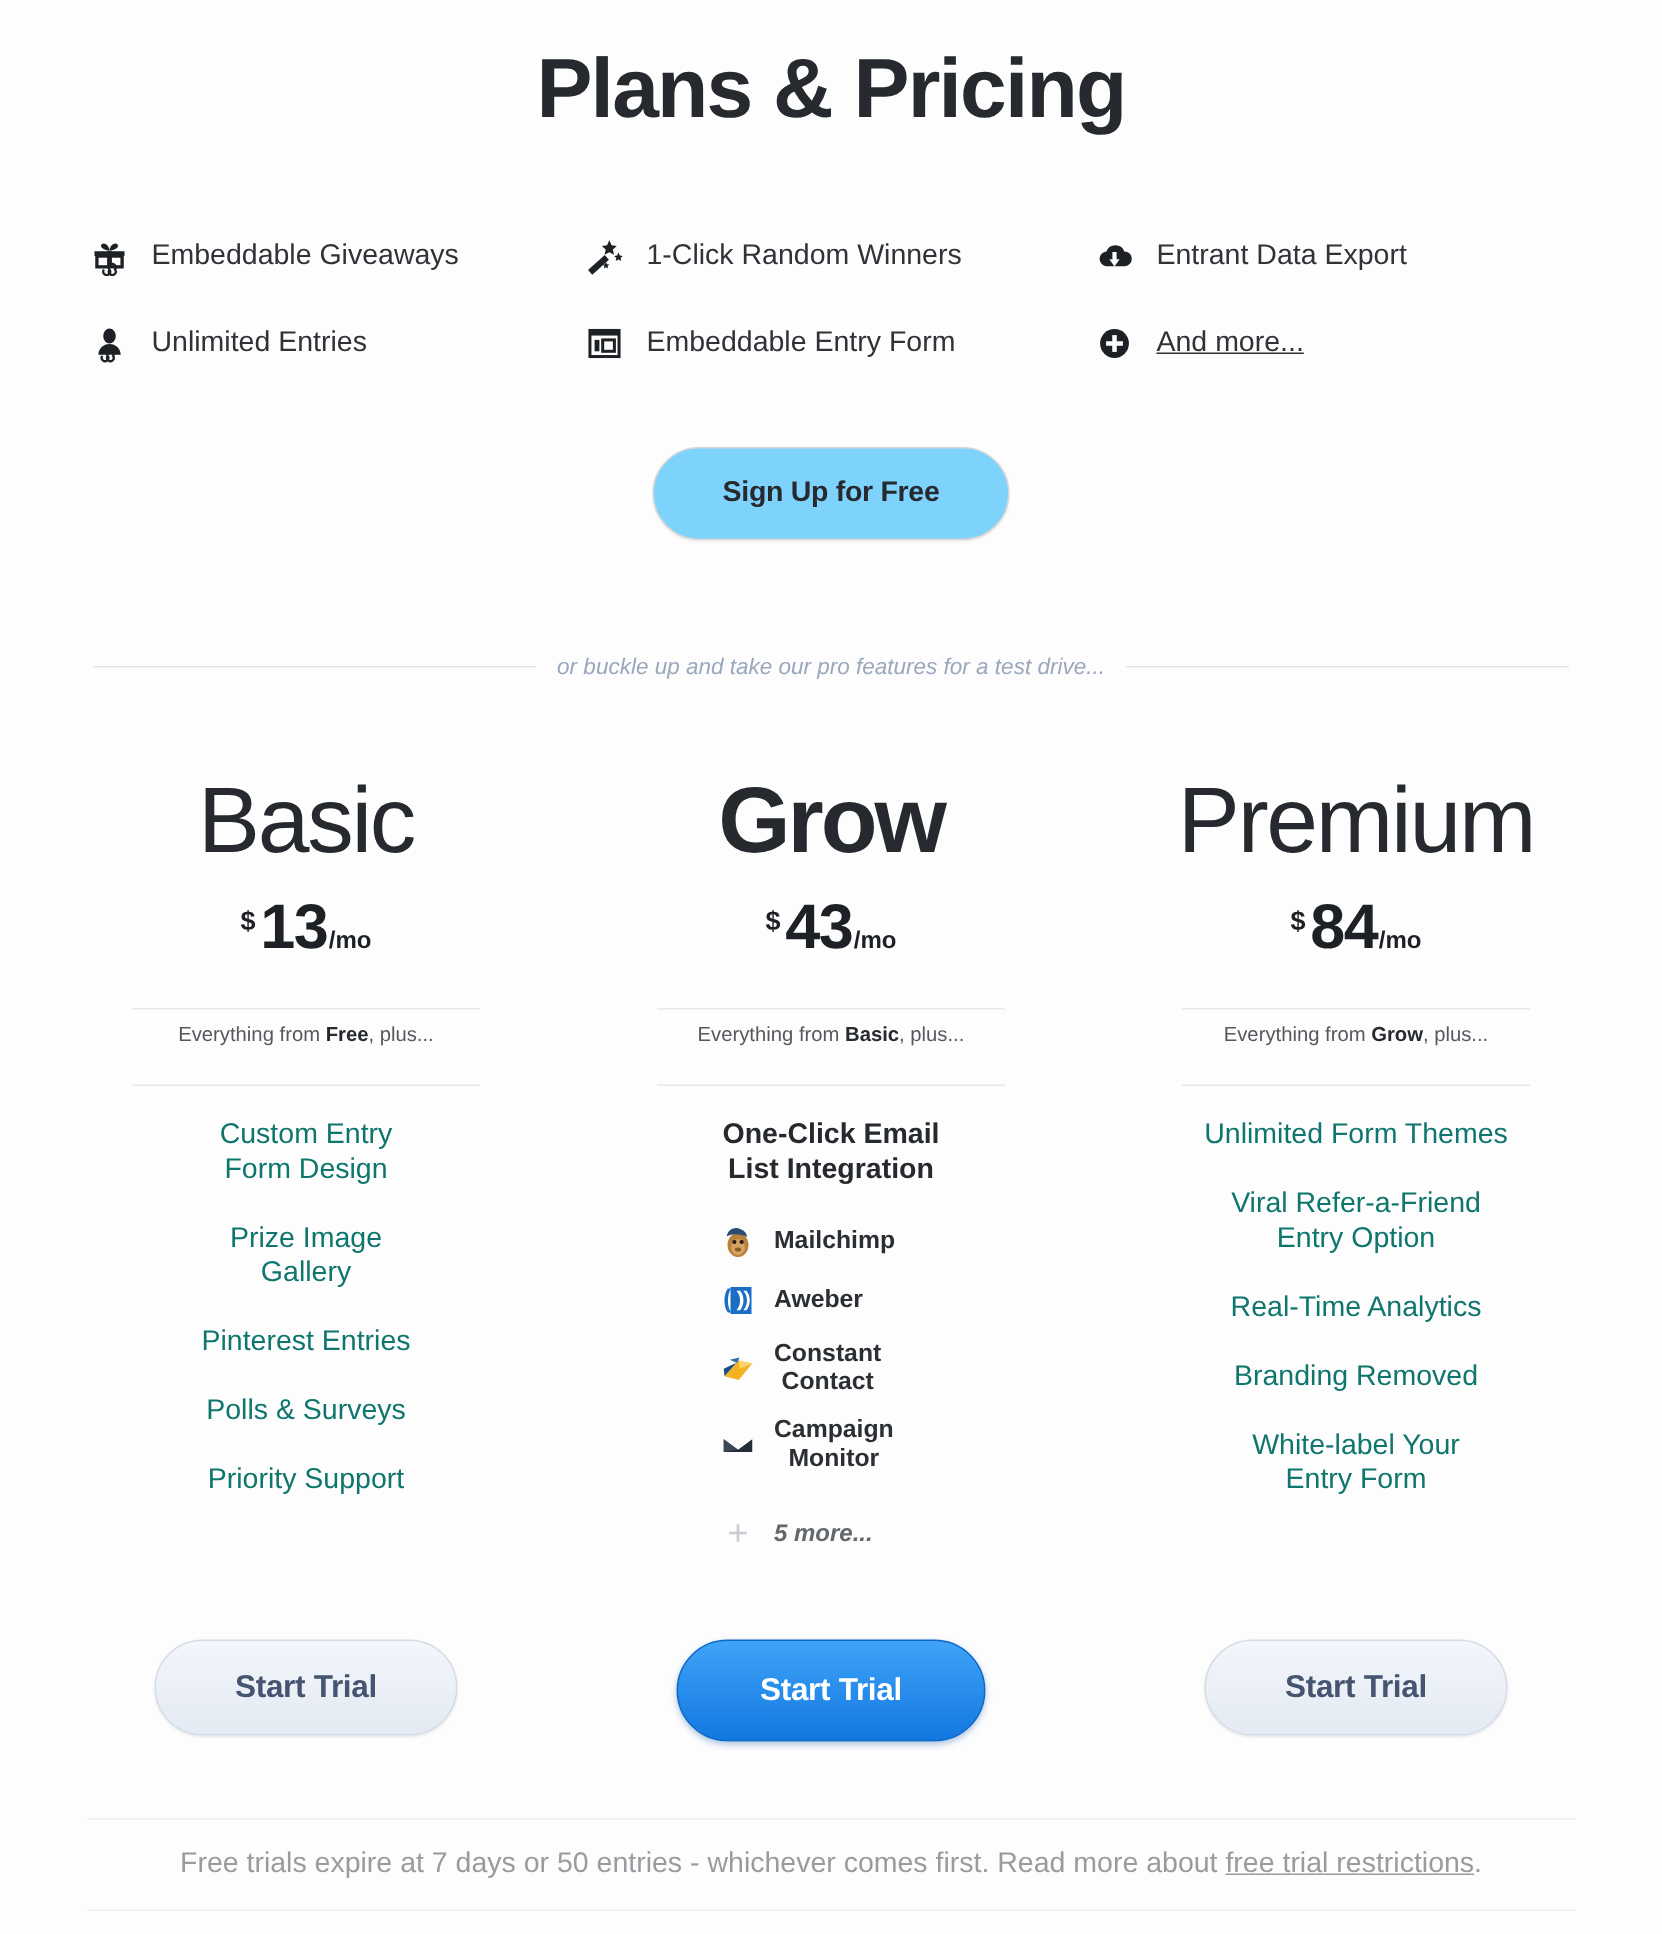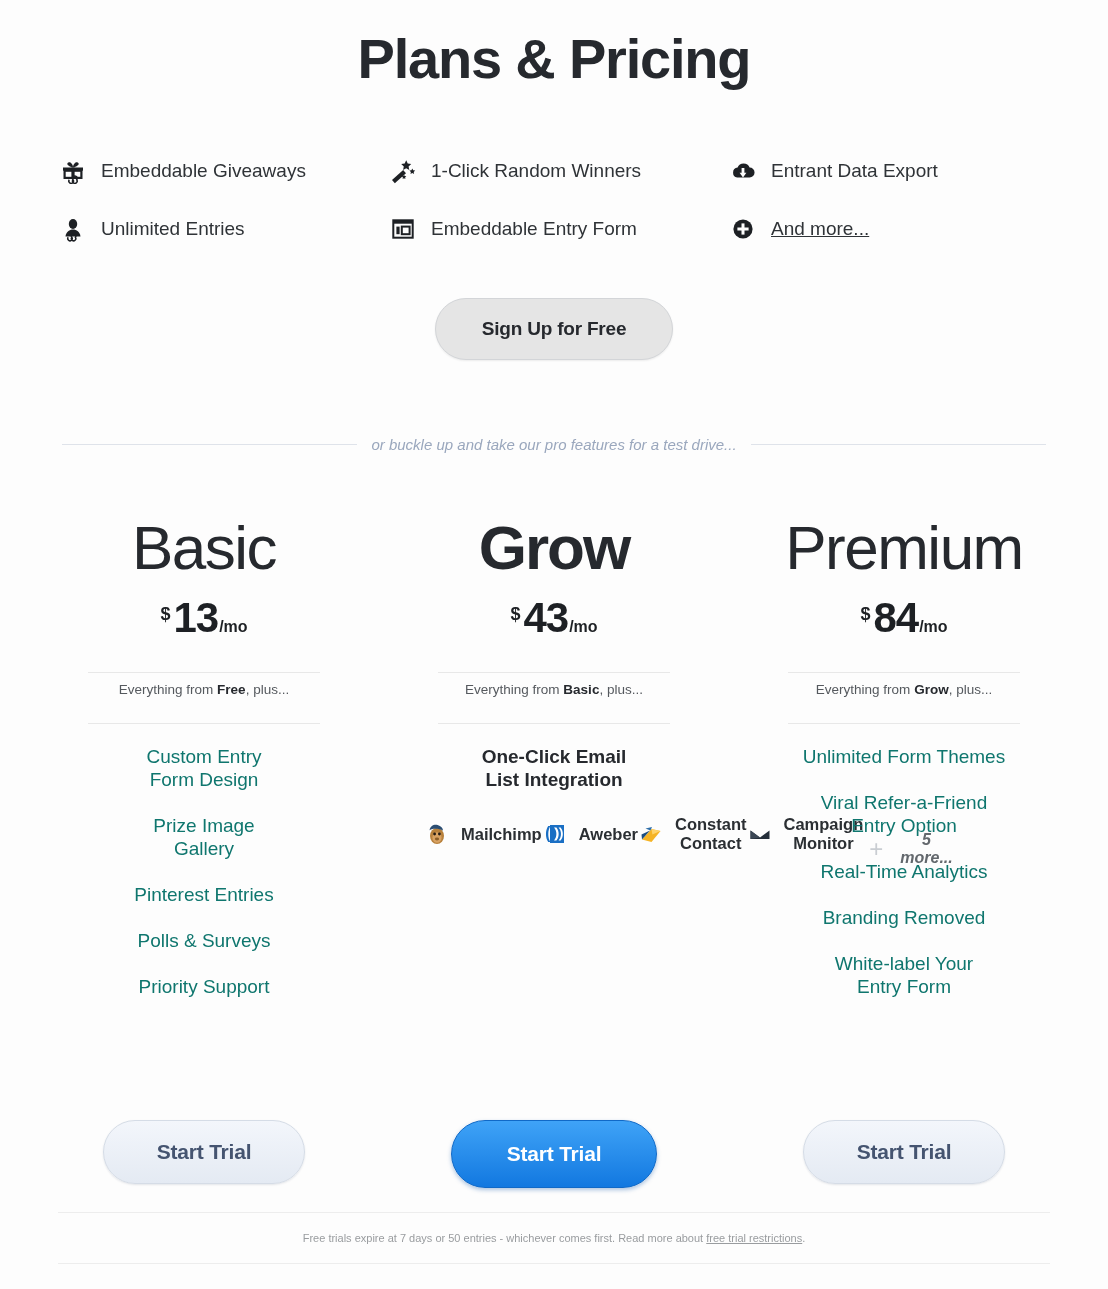--- a/index.html
+++ b/index.html
@@ -46,21 +46,21 @@
     display: flex; align-items: center; justify-content: center;
     flex: 0 0 30px;
   }
   .feature .flabel { line-height: 1; }
   .feature .flabel.underline { text-decoration: underline; }
 
   
   .signup-wrap { display: flex; justify-content: center; margin-top: 50px; }
   .signup-btn {
     border: 1px solid #d3d5d8;
-    background: #e5e5e5;
+    background: #7dd3fc;
     border-radius: 40px;
     padding: 19px 46px;
     font-size: 19px;
     font-weight: 700;
     color: #26292e;
     font-family: "Liberation Sans", sans-serif;
     cursor: pointer;
     box-shadow: 0 1px 2px rgba(0,0,0,.07);
     letter-spacing: -0.2px;
   }
@@ -132,21 +132,21 @@
   }
   .feat-item {
     font-size: 19px;
     color: #0f766e;
     line-height: 1.21;
     margin-bottom: 23px;
   }
   .feat-item.headline { font-weight: 700; color: #26292e; }
 
   
-  .integrations { margin-top: 10px; width: 100%; display: flex; align-items: center; }
+  .integrations { margin-top: 10px; width: 100%; display: flex; flex-direction: column; align-items: center; }
   .integration {
     display: flex;
     align-items: center;
     gap: 11px;
     width: 150px;
     margin-bottom: 13px;
     font-size: 16.5px;
     font-weight: 700;
     color: #2b2f33;
     line-height: 1.16;
@@ -166,21 +166,21 @@
   .more-row .plus { flex: 0 0 26px; color: #c9cdd2; font-size: 24px; line-height: 1; text-align: center; font-style: normal; font-weight: 400; }
 
   
   .trial-row {
     display: grid;
     grid-template-columns: repeat(3, 1fr);
     width: 1050px;
     margin: 0 auto;
     position: absolute;
     left: 29px;
-    top: 1120px;
+    top: 1093px;
   }
   .trial-cell { display: flex; justify-content: center; }
   .trial-btn {
     border-radius: 40px;
     font-size: 21px;
     font-weight: 700;
     padding: 0;
     width: 202px;
     height: 64px;
     cursor: pointer;
@@ -204,21 +204,21 @@
 
   
   .footer {
     position: absolute;
     left: 0; right: 0;
     top: 1212px;
     text-align: center;
   }
   .footer .rule { height: 1px; background: #ededed; margin: 0 58px; }
   .footer .ftext {
-    font-size: 11px;
+    font-size: 19px;
     color: #999c9f;
     padding: 19px 0 19px;
   }
   .footer .ftext a { color: #999c9f; text-decoration: underline; }
 </style>
 </head>
 <body>
 
 <div class="page">
 

